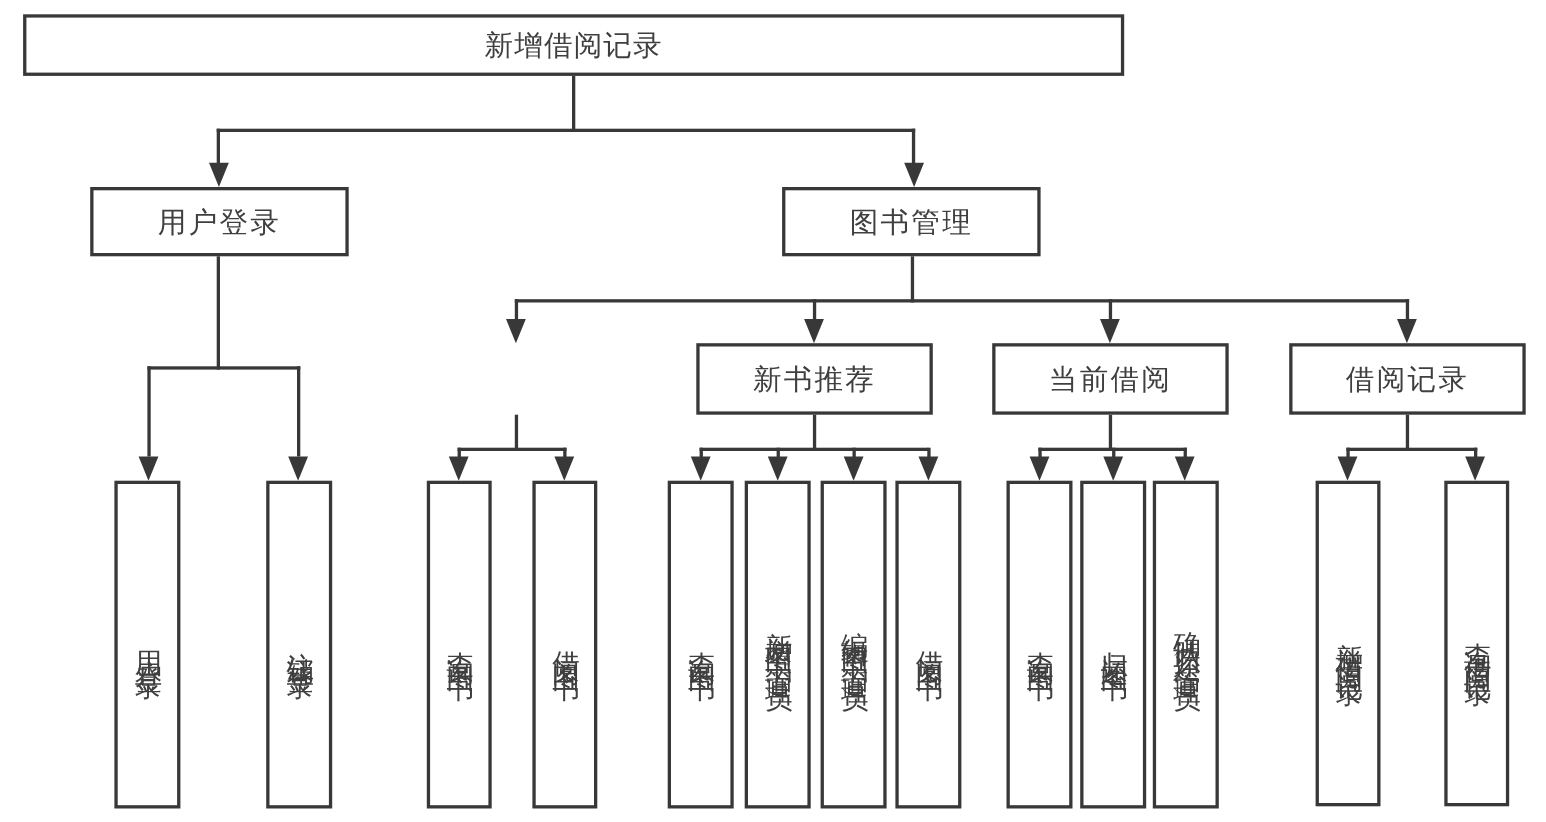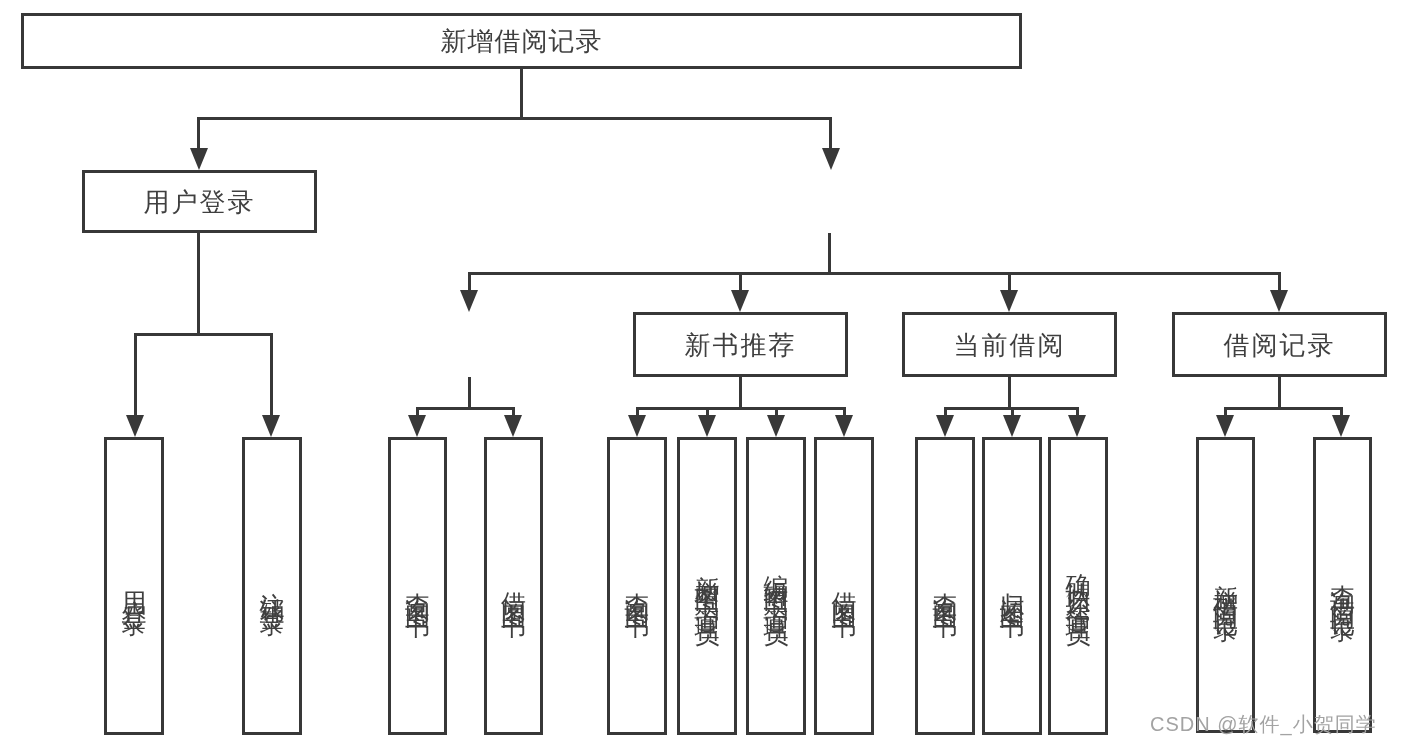--- a/index.html
+++ b/index.html
@@ -84,20 +84,23 @@
   <div class="line" style="left:520px; top:69px; width:3px; height:50px;"></div>
   <div class="line" style="left:197px; top:117px; width:635px; height:3px;"></div>
   <div class="line" style="left:197px; top:117px; width:3px; height:34px;"></div>
   <div class="arrow" style="left:190px; top:148px;"></div>
   <div class="line" style="left:829px; top:117px; width:3px; height:34px;"></div>
   <div class="arrow" style="left:822px; top:148px;"></div>
 
   <div class="node" style="left:82px; top:170px; width:235px; height:63px;">
     <span class="hlabel">用户登录</span>
   </div>
+  <div class="node" style="left:711px; top:170px; width:235px; height:63px;">
+    <span class="hlabel">图书管理</span>
+  </div>
 
   <div class="line" style="left:197px; top:233px; width:3px; height:103px;"></div>
   <div class="line" style="left:134px; top:333px; width:139px; height:3px;"></div>
   <div class="line" style="left:134px; top:333px; width:3px; height:82px;"></div>
   <div class="arrow" style="left:126px; top:415px;"></div>
   <div class="line" style="left:270px; top:333px; width:3px; height:82px;"></div>
   <div class="arrow" style="left:262px; top:415px;"></div>
 
   <div class="node leaf" style="left:104px; top:437px; width:60px; height:298px;">
     <span class="vtext">用户登录</span>
@@ -191,15 +194,14 @@
   <div class="line" style="left:1340px; top:407px; width:3px; height:10px;"></div>
   <div class="arrow" style="left:1332px; top:415px;"></div>
 
   <div class="node leaf" style="left:1196px; top:437px; width:59px; height:296px;">
     <span class="vtext">新增借阅记录</span>
   </div>
   <div class="node leaf" style="left:1313px; top:437px; width:59px; height:296px;">
     <span class="vtext">查询借阅记录</span>
   </div>
 
-  <div class="watermark">CSDN @软件_小贺同学</div>
 
 </div>
 
 </body></html>

